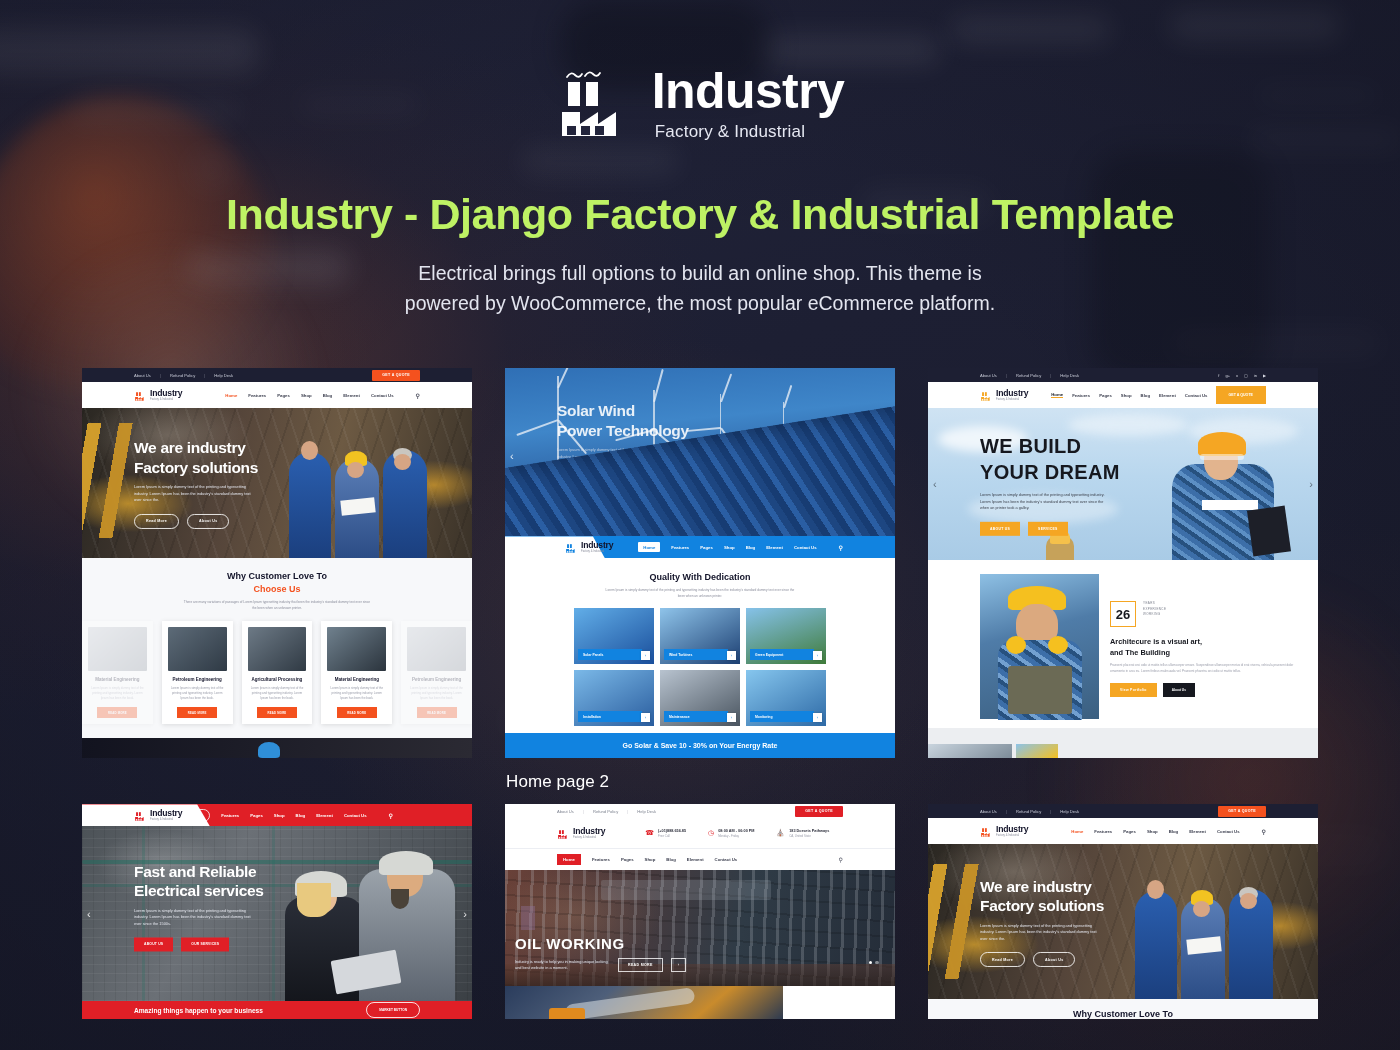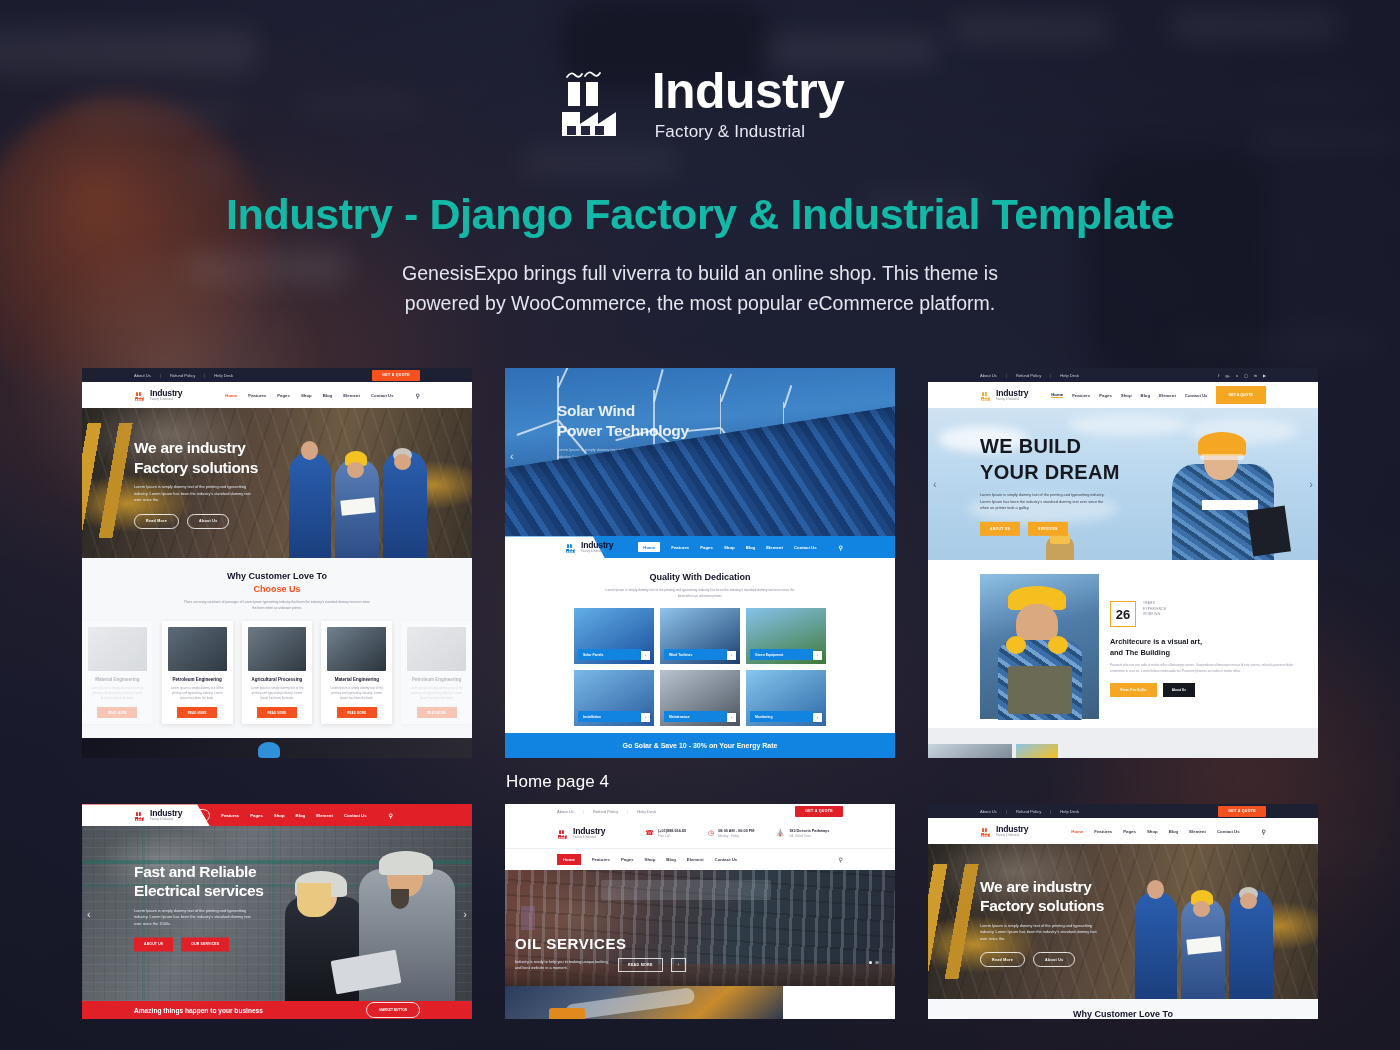--- a/index.html
+++ b/index.html
@@ -59,21 +59,21 @@
   .logo-main {
     font-size: 50px; font-weight: 700; letter-spacing: -0.6px; color: #fff;
   }
   .logo-sub {
     font-size: 17px; font-weight: 400; color: #e6e8f2; letter-spacing: 0.2px;
     margin-top: 7px; padding-left: 3px;
   }
 
   .headline {
     text-align: center; font-size: 43px; font-weight: 700; letter-spacing: -0.4px;
-    margin-top: 46px; color: #14b8a6;
+    margin-top: 46px; color: #bef264;
   }
   .subhead {
     text-align: center; font-size: 19.5px; font-weight: 400; color: #e3e5ef;
     line-height: 1.55; margin-top: 19px;
   }
 
   
   .shot-grid {
     width: 1236px; margin: 50px auto 0;
     display: grid; grid-template-columns: repeat(3, 390px);
@@ -315,21 +315,21 @@
       <path d="M29 14 q4 -6 8 -2 q4 4 7 -1" stroke="#ffffff" stroke-width="1.8" fill="none" stroke-linecap="round"></path>
     </svg>
     <div class="logo-text">
       <div class="logo-main">Industry</div>
       <div class="logo-sub">Factory &amp; Industrial</div>
     </div>
   </div>
 
   <h1 class="headline">Industry - Django Factory &amp; Industrial Template</h1>
   <div class="subhead">
-    <div>GenesisExpo brings full viverra to build an online shop. This theme is</div>
+    <div>Electrical brings full options to build an online shop. This theme is</div>
     <div>powered by WooCommerce, the most popular eCommerce platform.</div>
   </div>
 
   <div class="shot-grid">
 
     <div class="shot-cell">
       <div class="shot-frame">
         <div class="mini">
           <div class="topbar">
             <span>About Us</span>
@@ -524,21 +524,21 @@
               </div>
               <div class="tile" style="background:linear-gradient(150deg,#86c6ee,#2e6aa6);">
                 <div class="tile-cap">Monitoring</div>
                 <div class="tile-arrow">›</div>
               </div>
             </div>
             <div class="blue-band" style="position:absolute;left:0;right:0;bottom:0;">Go Solar &amp; Save 10 - 30% on Your Energy Rate</div>
           </div>
         </div>
       </div>
-      <div class="shot-label">Home page 4</div>
+      <div class="shot-label">Home page 2</div>
     </div>
 
     <div class="shot-cell">
       <div class="shot-frame">
         <div class="mini">
           <div class="topbar">
             <span>About Us</span>
             <span class="sep">|</span>
             <span>Refund Policy</span>
             <span class="sep">|</span>
@@ -773,21 +773,21 @@
               <span>Contact Us</span>
             </div>
             <span class="nav-search">⚲</span>
           </div>
 
           <div class="hero oil-hero" style="position:absolute;left:0;right:0;top:66px;height:116px;">
             <div style="position:absolute;left:16px;top:36px;width:14px;height:24px;background:rgba(150,120,170,.35);"></div>
             <div style="position:absolute;left:0;bottom:0;width:100%;height:22px;background:linear-gradient(180deg,rgba(96,60,48,.45),rgba(50,34,28,.7));"></div>
             <div style="position:absolute;left:96px;top:10px;width:170px;height:20px;background:rgba(180,190,200,.2);border-radius:2px;"></div>
             <div style="position:absolute;left:0;bottom:14px;padding-left:10px;">
-              <div class="oil-h">OIL SERVICES</div>
+              <div class="oil-h">OIL WORKING</div>
               <div style="display:flex;align-items:center;gap:8px;margin-top:6px;">
                 <div class="hero-p" style="width:95px;margin:0;">Industry is ready to help you in making unique looking and best website in a moment.</div>
                 <span class="hb" style="border:.8px solid rgba(255,255,255,.8);padding:4px 9px;">READ MORE</span>
                 <span class="hb" style="border:.8px solid rgba(255,255,255,.8);padding:4px 6px;">›</span>
               </div>
             </div>
             <div class="dots">
               <span class="dot on"></span>
               <span class="dot"></span>
             </div>

